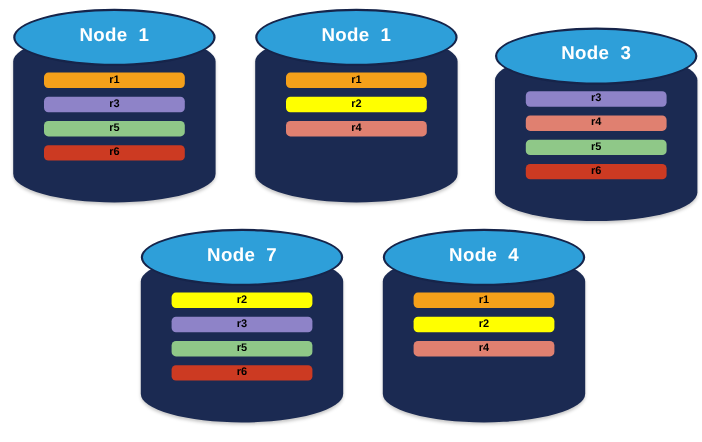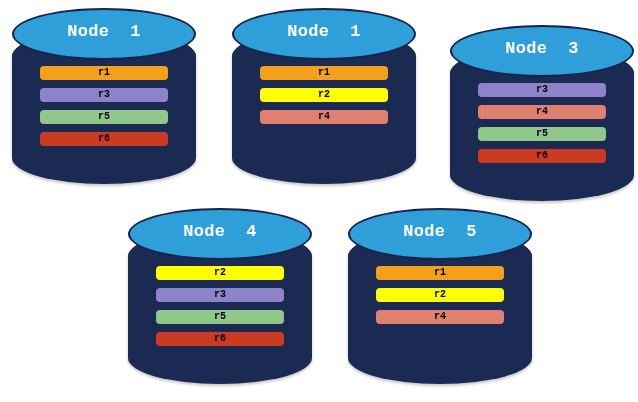--- a/index.html
+++ b/index.html
@@ -20,21 +20,20 @@
     left: 0; top: 0;
     width: 638px;
     height: 402px;
   }
 
   
   .node {
     position: absolute;
     width: 184px;
     height: 176px;
-    font-family: Liberation Mono, monospace;
   }
 
   .cyl-body {
     position: absolute;
     left: 0;
     top: 22px;
     width: 184px;
     height: 154px;
     background: #1b2a52;
     border-radius: 92px / 26px;
@@ -131,33 +130,33 @@
       <div class="replica" style="background: rgb(142, 131, 200);">r3</div>
       <div class="replica" style="background: rgb(224, 128, 112);">r4</div>
       <div class="replica" style="background: rgb(143, 200, 136);">r5</div>
       <div class="replica" style="background: rgb(204, 58, 34);">r6</div>
     </div>
   </div>
 
   <div class="node node-4">
     <div class="cyl-body" style="background: rgb(27, 42, 82);"></div>
     <div class="cyl-top" style="background: rgb(46, 159, 217); border-color: rgb(22, 36, 74);"></div>
-    <div class="node-label" style="color: rgb(255, 255, 255);">Node  4</div>
+    <div class="node-label" style="color: rgb(255, 255, 255);">Node  7</div>
     <div class="replicas">
       <div class="replica" style="background: rgb(255, 255, 0);">r2</div>
       <div class="replica" style="background: rgb(142, 131, 200);">r3</div>
       <div class="replica" style="background: rgb(143, 200, 136);">r5</div>
       <div class="replica" style="background: rgb(204, 58, 34);">r6</div>
     </div>
   </div>
 
   <div class="node node-5">
     <div class="cyl-body" style="background: rgb(27, 42, 82);"></div>
     <div class="cyl-top" style="background: rgb(46, 159, 217); border-color: rgb(22, 36, 74);"></div>
-    <div class="node-label" style="color: rgb(255, 255, 255);">Node  5</div>
+    <div class="node-label" style="color: rgb(255, 255, 255);">Node  4</div>
     <div class="replicas">
       <div class="replica" style="background: rgb(245, 160, 26);">r1</div>
       <div class="replica" style="background: rgb(255, 255, 0);">r2</div>
       <div class="replica" style="background: rgb(224, 128, 112);">r4</div>
     </div>
   </div>
 
 </div>
 
 </body></html>

